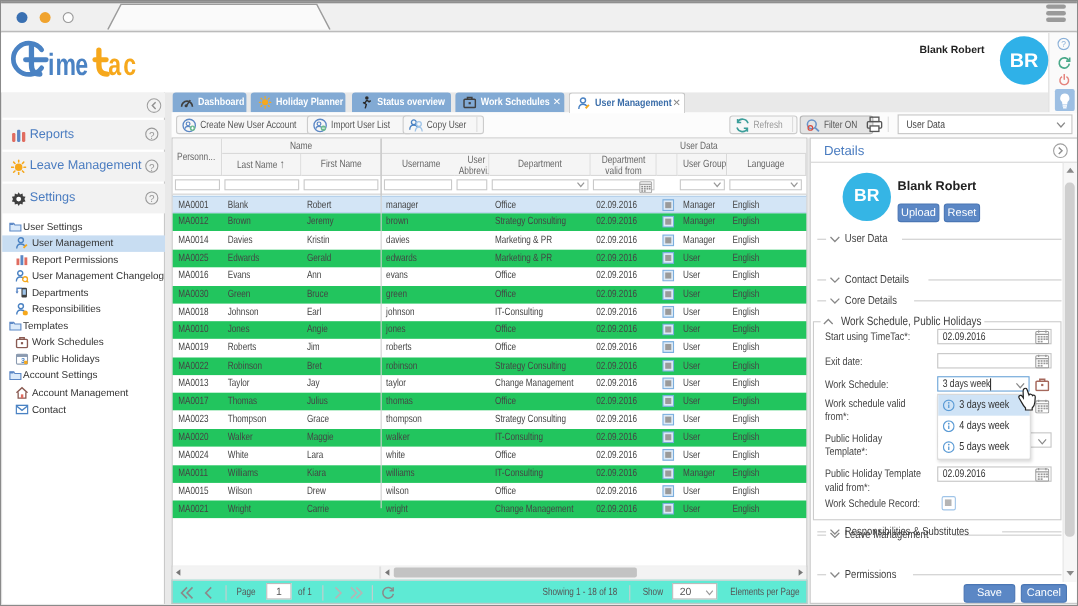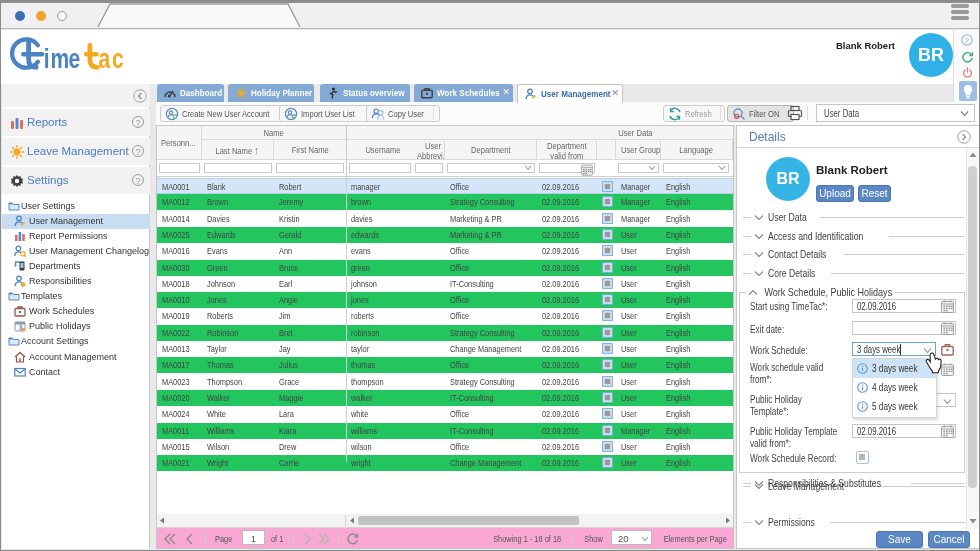--- a/index.html
+++ b/index.html
@@ -43,21 +43,21 @@
 #uddrop{position:absolute;left:660px;top:2px;width:159px;height:18px;border:1px solid #c5c5c5;background:#fff;font-size:10px;color:#444;line-height:17px;padding-left:7px;}
 
 #grid{left:155px;top:124px;width:578px;height:424px;background:#fff;border:1px solid #c5c5c5;font-size:10px;color:#444;}
 .hcell{position:absolute;background:#f5f5f5;border-right:1px solid #d9d9d9;border-bottom:1px solid #d9d9d9;color:#666;text-align:center;font-size:9.5px;white-space:nowrap;overflow:hidden;}
 .row{position:absolute;left:0;width:576px;height:16px;line-height:16px;white-space:nowrap;}
 .row div{position:absolute;top:0;height:16px;transform:scaleX(0.78);transform-origin:0 50%;font-size:9.5px;}
 .rsel{background:#d3e5f6;border-top:1px solid #b3cfea;border-bottom:1px solid #b3cfea;}
 .ralt{background:#22c55e;}
 
 #hscroll{left:155px;top:513px;width:578px;height:13px;}
-#pager{left:155px;top:526px;width:578px;height:22px;background:#f9a8d4;border:1px solid #c5c5c5;border-top:1px solid #d5d5d5;font-size:9.5px;color:#555;}
+#pager{left:155px;top:526px;width:578px;height:22px;background:#5eead4;border:1px solid #c5c5c5;border-top:1px solid #d5d5d5;font-size:9.5px;color:#555;}
 
 #details{left:735px;top:124px;width:244px;height:424px;background:#fff;border:1px solid #c5c5c5;}
 #dhead{position:absolute;left:0;top:0;width:242px;height:22px;border-bottom:1px solid #d5d5d5;color:#4a7cc0;font-size:12px;line-height:22px;}
 .dsec{position:absolute;left:6px;width:222px;height:14px;font-size:11px;color:#3f3f3f;display:flex;align-items:center;}
 .dsec .tx2{margin-left:25px;white-space:nowrap;transform:scaleX(0.82);transform-origin:0 50%;font-size:10.5px;}
 .dsec .fill{}
 .dsec .fill{flex:1;height:1px;background:#ccc;margin-left:5px;}
 .dlabel{position:absolute;left:13px;font-size:10px;color:#444;white-space:nowrap;transform:scaleX(0.82);transform-origin:0 50%;line-height:12px;}
 .dinput{position:absolute;left:115px;width:104px;height:14px;border:1px solid #c5c5c5;background:#fff;font-size:10px;color:#333;line-height:13px;padding-left:4px;}
 .calic{position:absolute;width:13px;height:13px;}
@@ -725,28 +725,20 @@
     </svg>
 <div style="position:absolute;left:231px;top:40px;width:9px;height:322px;background:#cfcfcf;border-radius:4px;"></div>
 <div class="dsec" style="top:84px;">
       <span style="position:absolute;left:0;top:7px;width:8px;height:1px;background:#ccc;"></span>
       <svg style="position:absolute;left:11px;top:4px;" width="10" height="7" viewBox="0 0 10 7">
         <path d="M1 1.5 L5 5.5 L9 1.5" fill="none" stroke="#888" stroke-width="1.2"></path>
       </svg>
       <span class="tx2">User Data</span>
       <span class="fill"></span>
     </div>
-<div class="dsec" style="top:103px;">
-      <span style="position:absolute;left:0;top:7px;width:8px;height:1px;background:#ccc;"></span>
-      <svg style="position:absolute;left:11px;top:4px;" width="10" height="7" viewBox="0 0 10 7">
-        <path d="M1 1.5 L5 5.5 L9 1.5" fill="none" stroke="#888" stroke-width="1.2"></path>
-      </svg>
-      <span class="tx2">Access and Identification</span>
-      <span class="fill"></span>
-    </div>
 <div class="dsec" style="top:121px;text-align:right;">
       <span style="position:absolute;left:0;top:7px;width:8px;height:1px;background:#ccc;"></span>
       <svg style="position:absolute;left:11px;top:4px;" width="10" height="7" viewBox="0 0 10 7">
         <path d="M1 1.5 L5 5.5 L9 1.5" fill="none" stroke="#888" stroke-width="1.2"></path>
       </svg>
       <span class="tx2">Contact Details</span>
       <span class="fill"></span>
     </div>
 <div class="dsec" style="top:140px;">
       <span style="position:absolute;left:0;top:7px;width:8px;height:1px;background:#ccc;"></span>

